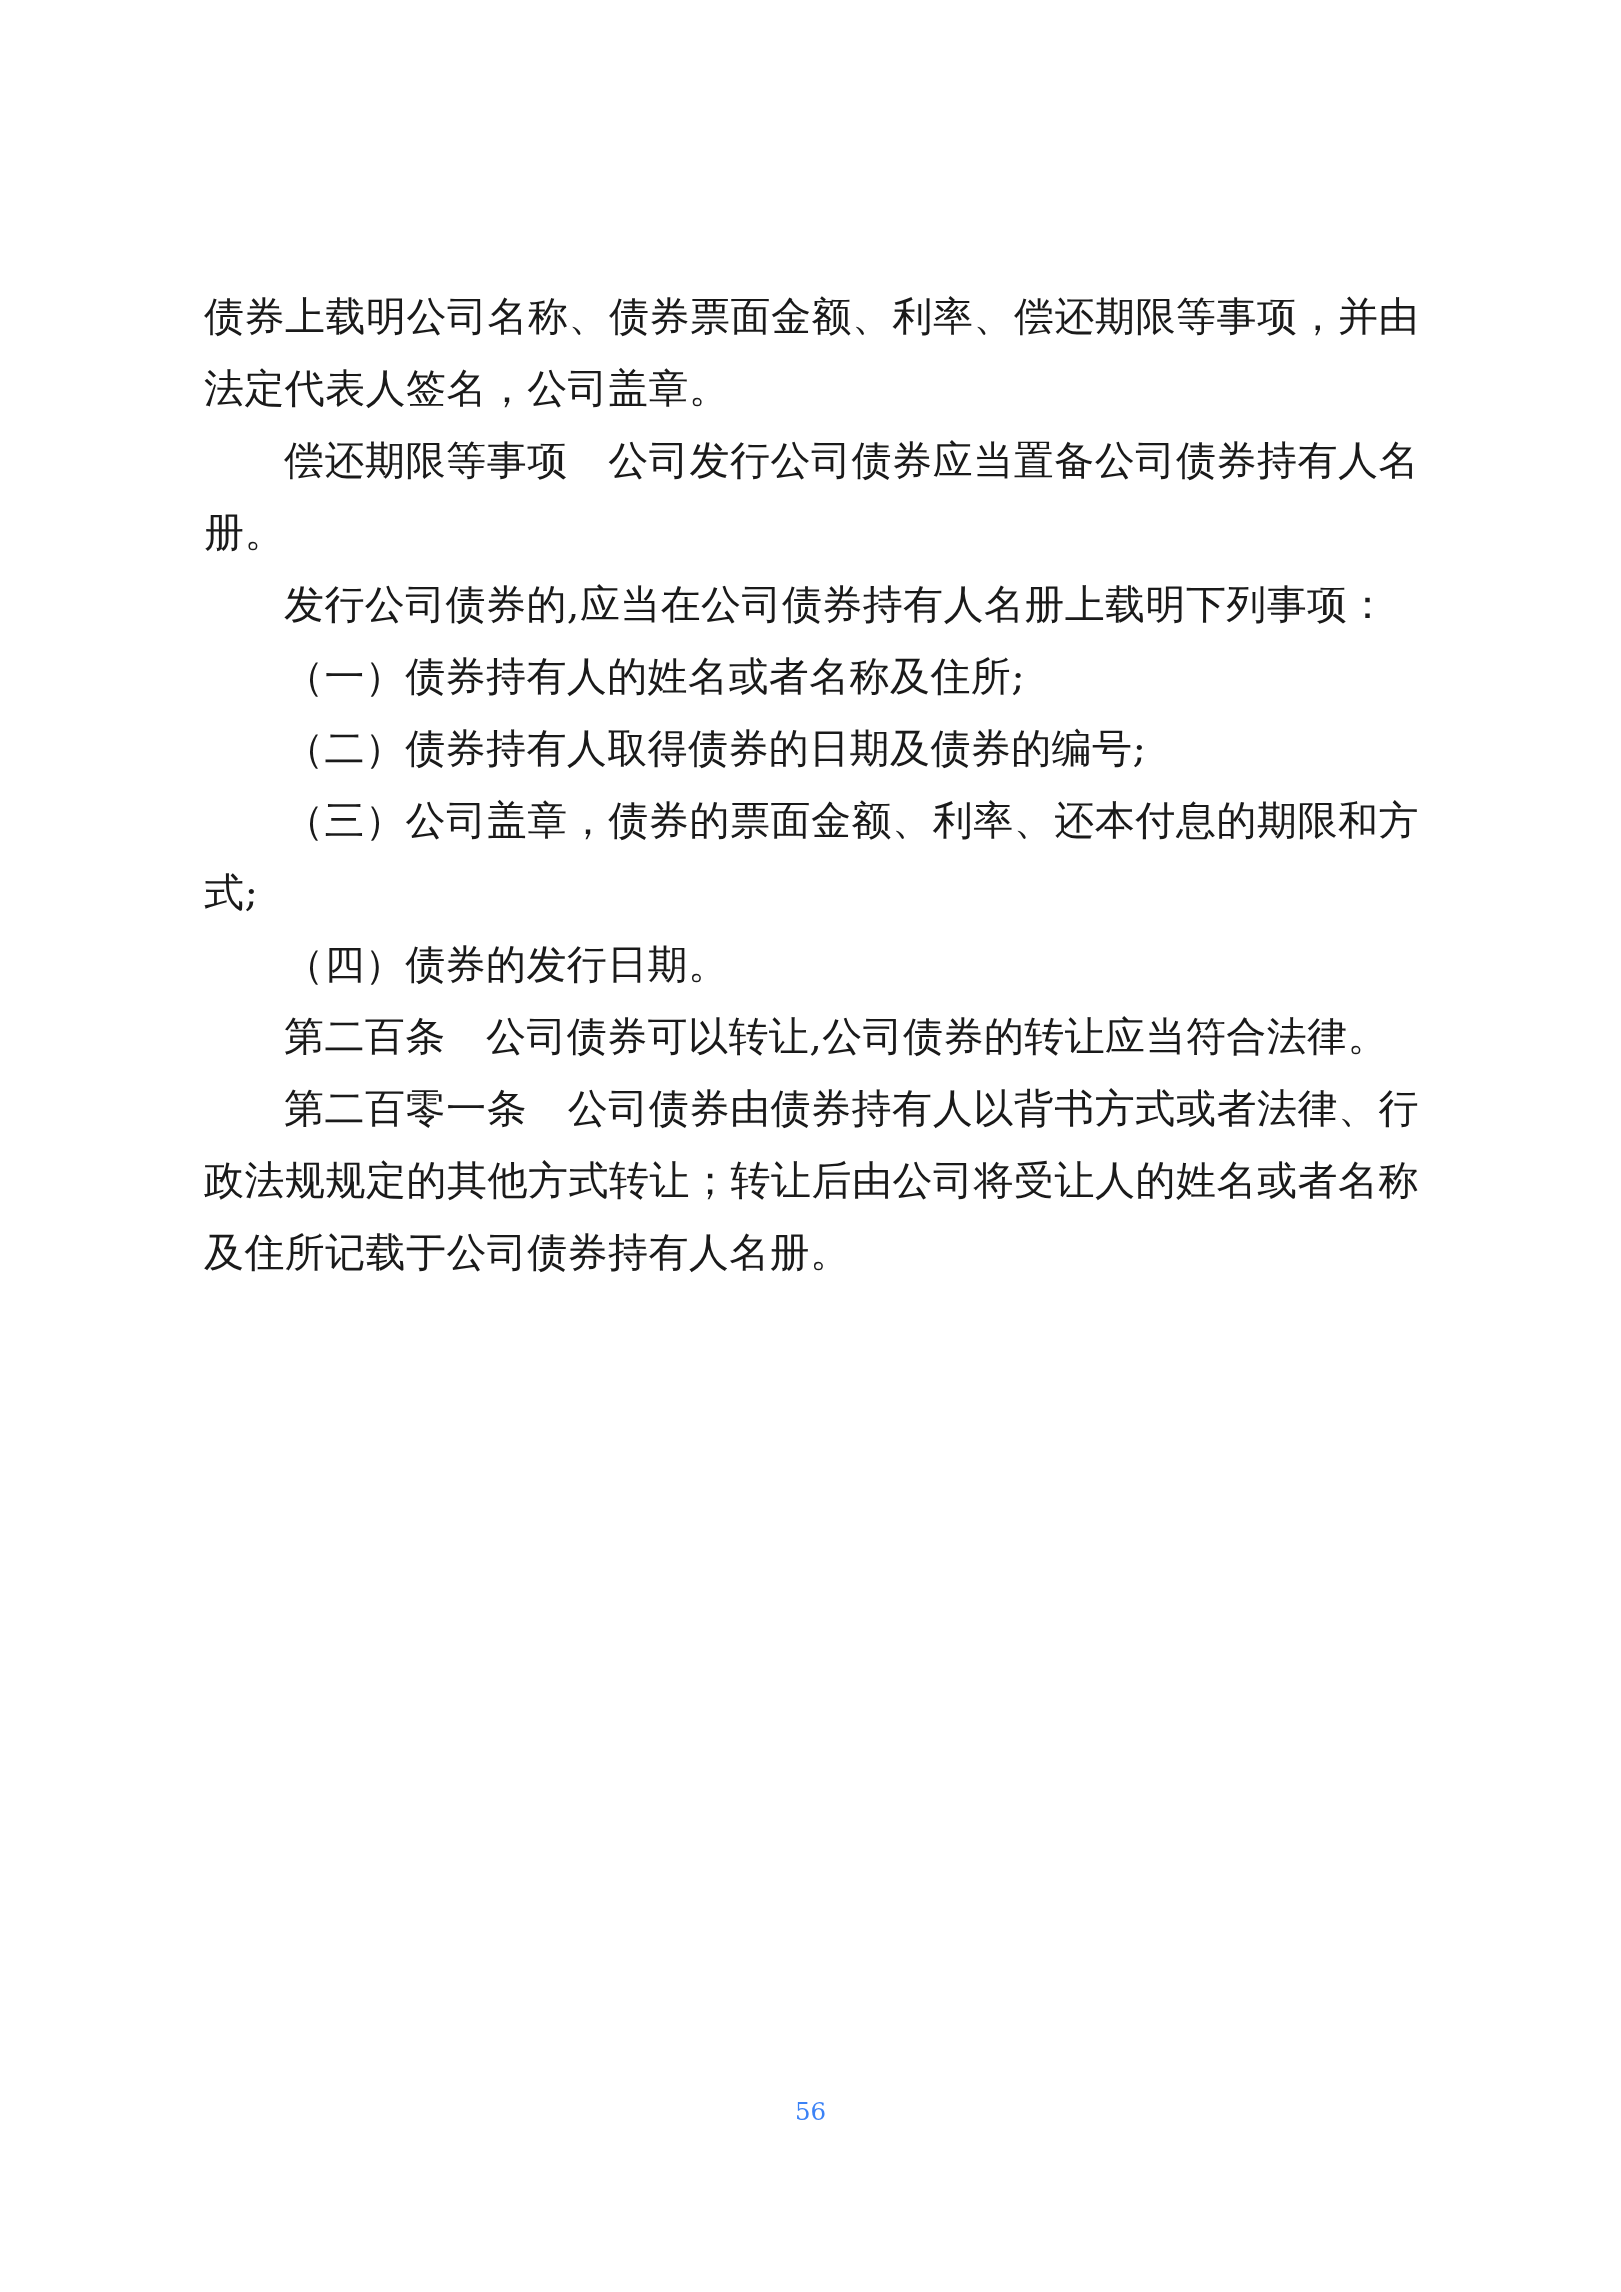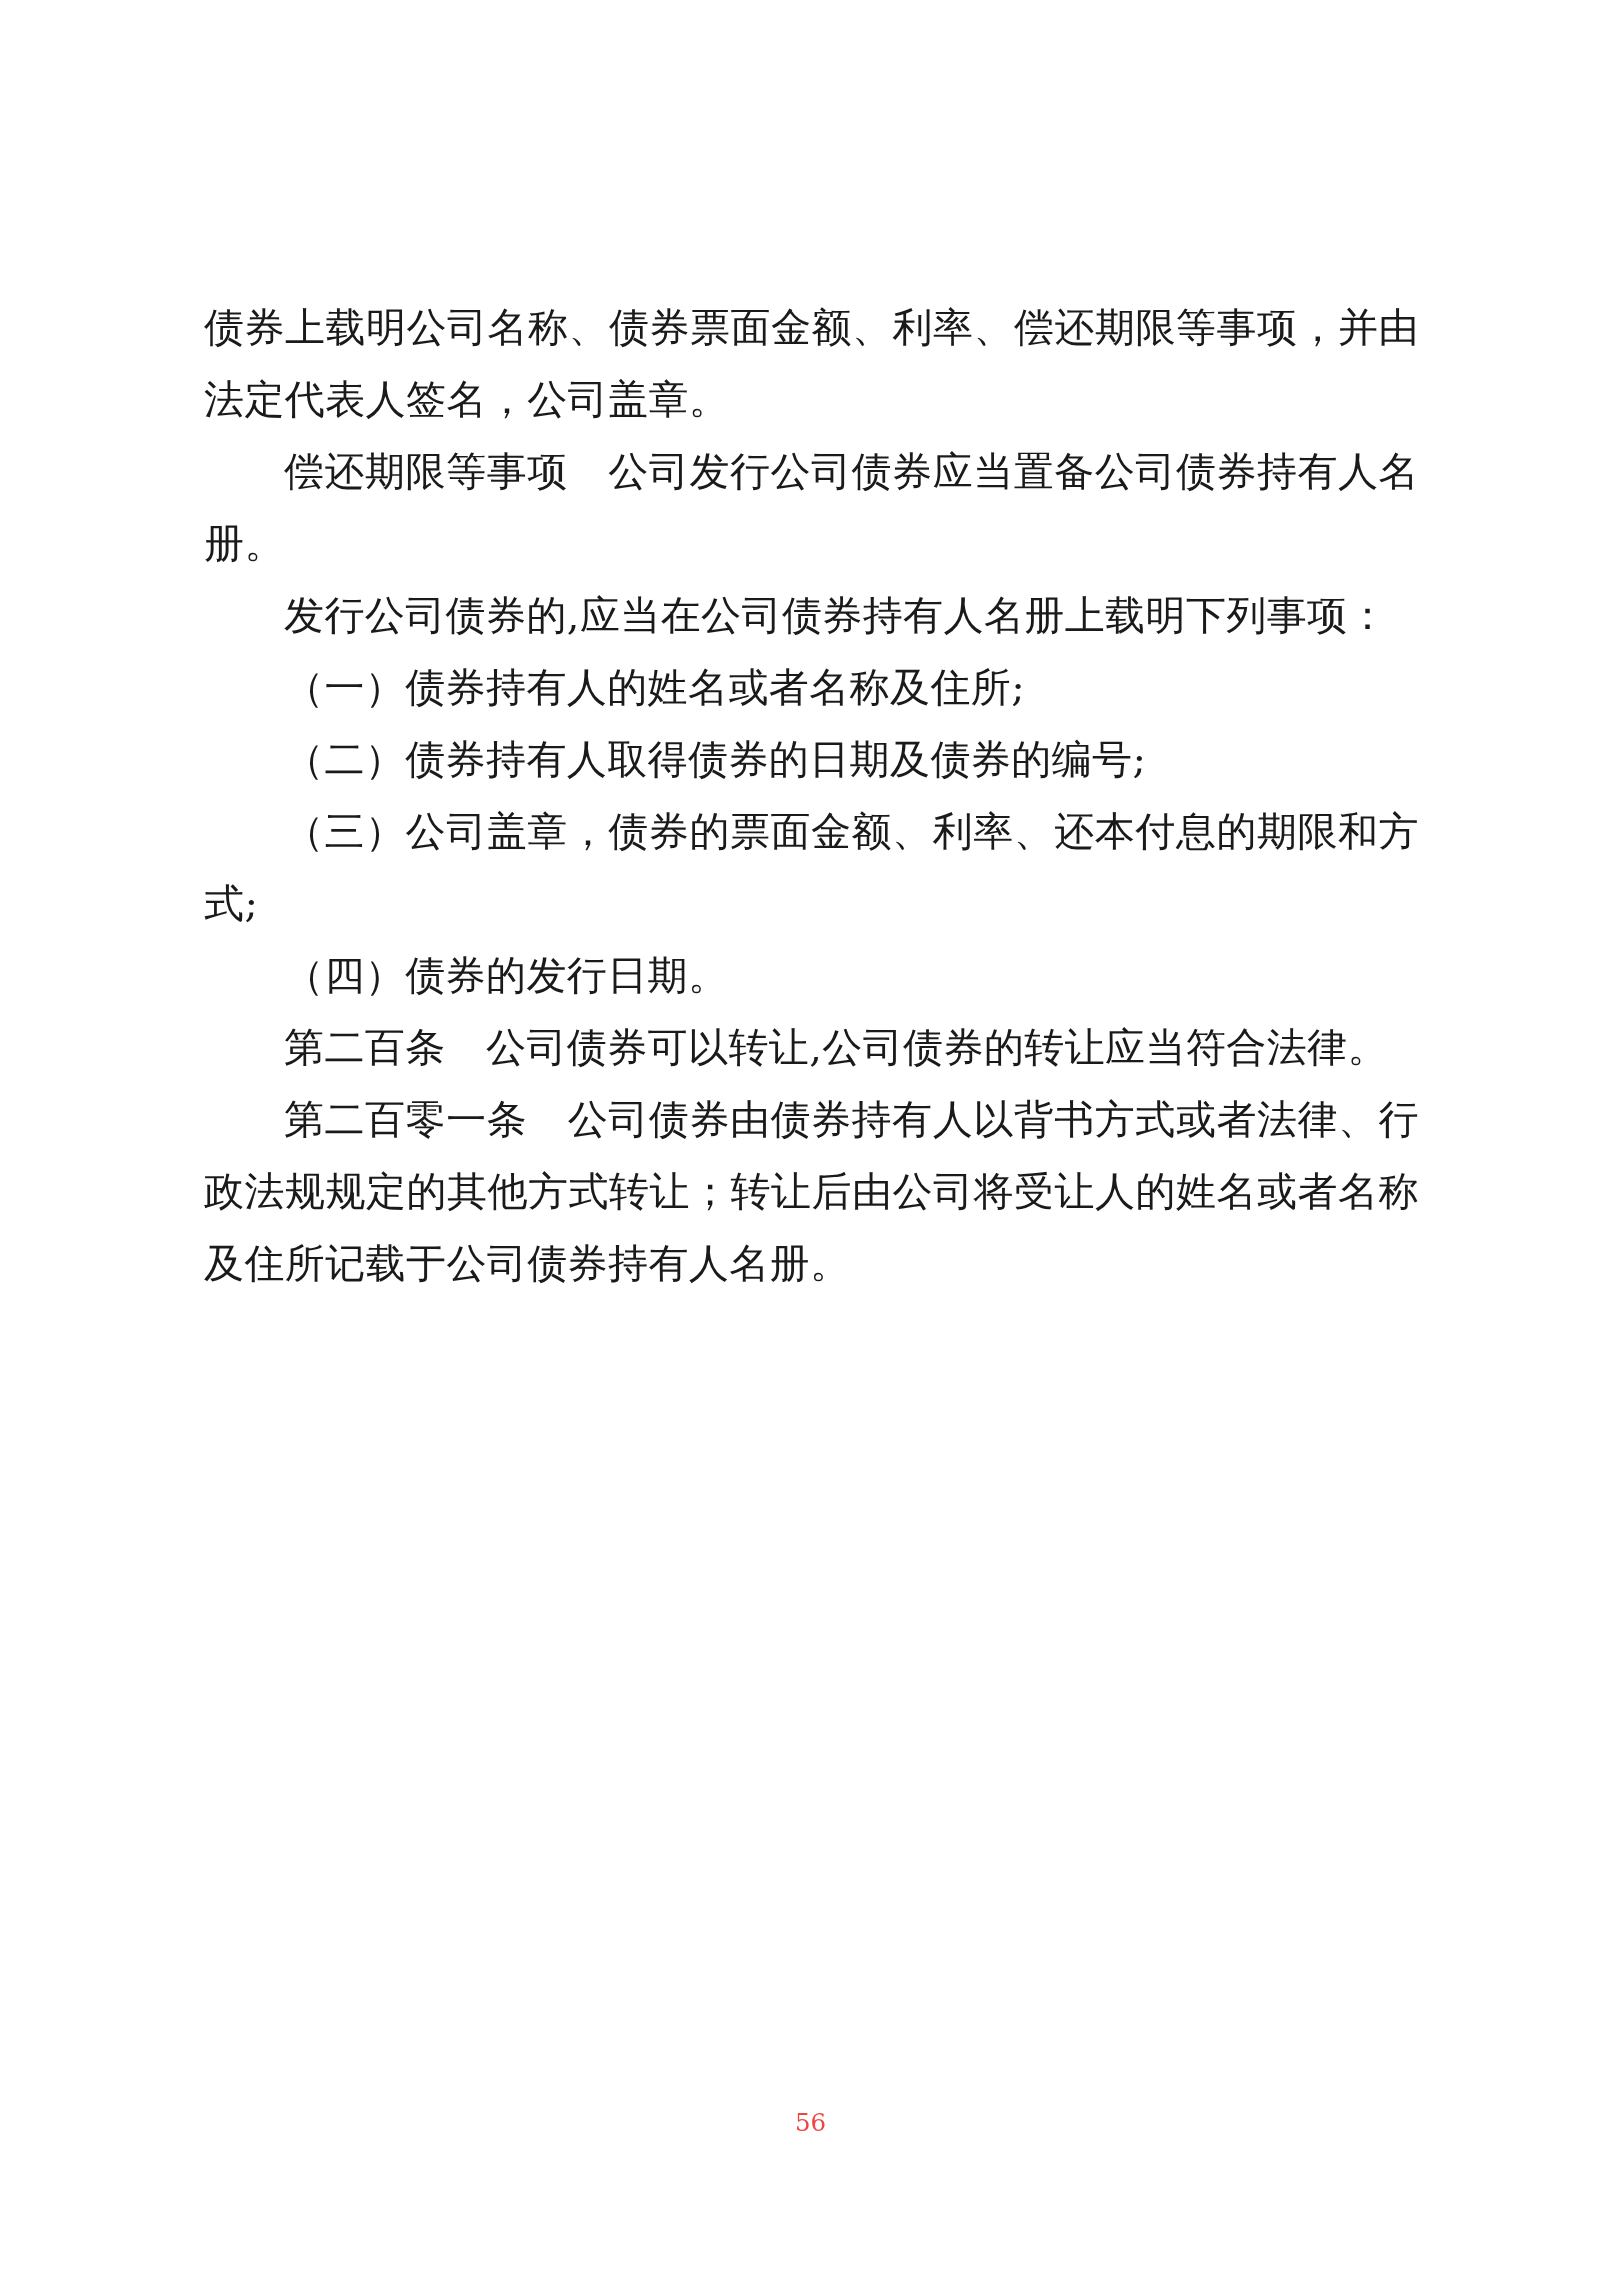--- a/index.html
+++ b/index.html
@@ -5,21 +5,21 @@
   html, body {
     margin: 0;
     padding: 0;
     background: #ffffff;
   }
   .page {
     position: relative;
     width: 1621px;
     height: 2277px;
     background: #ffffff;
-    margin: 12px auto;
+    margin: 1px auto;
     box-sizing: border-box;
     font-family: "DejaVu Serif", serif;
     overflow: hidden;
   }
   .body-area {
     position: absolute;
     left: 204px;
     top: 279px;
     width: 1215px;
   }
@@ -38,21 +38,21 @@
     text-indent: 80px;
   }
   .page-number {
     position: absolute;
     left: 0;
     right: 0;
     top: 2096px;
     text-align: center;
     font-family: "DejaVu Serif", serif;
     font-size: 24.5px;
-    color: #ef4444;
+    color: #3b82f6;
   }
 </style>
 </head>
 <body>
 
 <div class="page">
 
   <div class="body-area">
     <p class="para">债券上载明公司名称、债券票面金额、利率、偿还期限等事项，并由法定代表人签名，公司盖章。</p>
     <p class="para indent">偿还期限等事项　公司发行公司债券应当置备公司债券持有人名册。</p>

